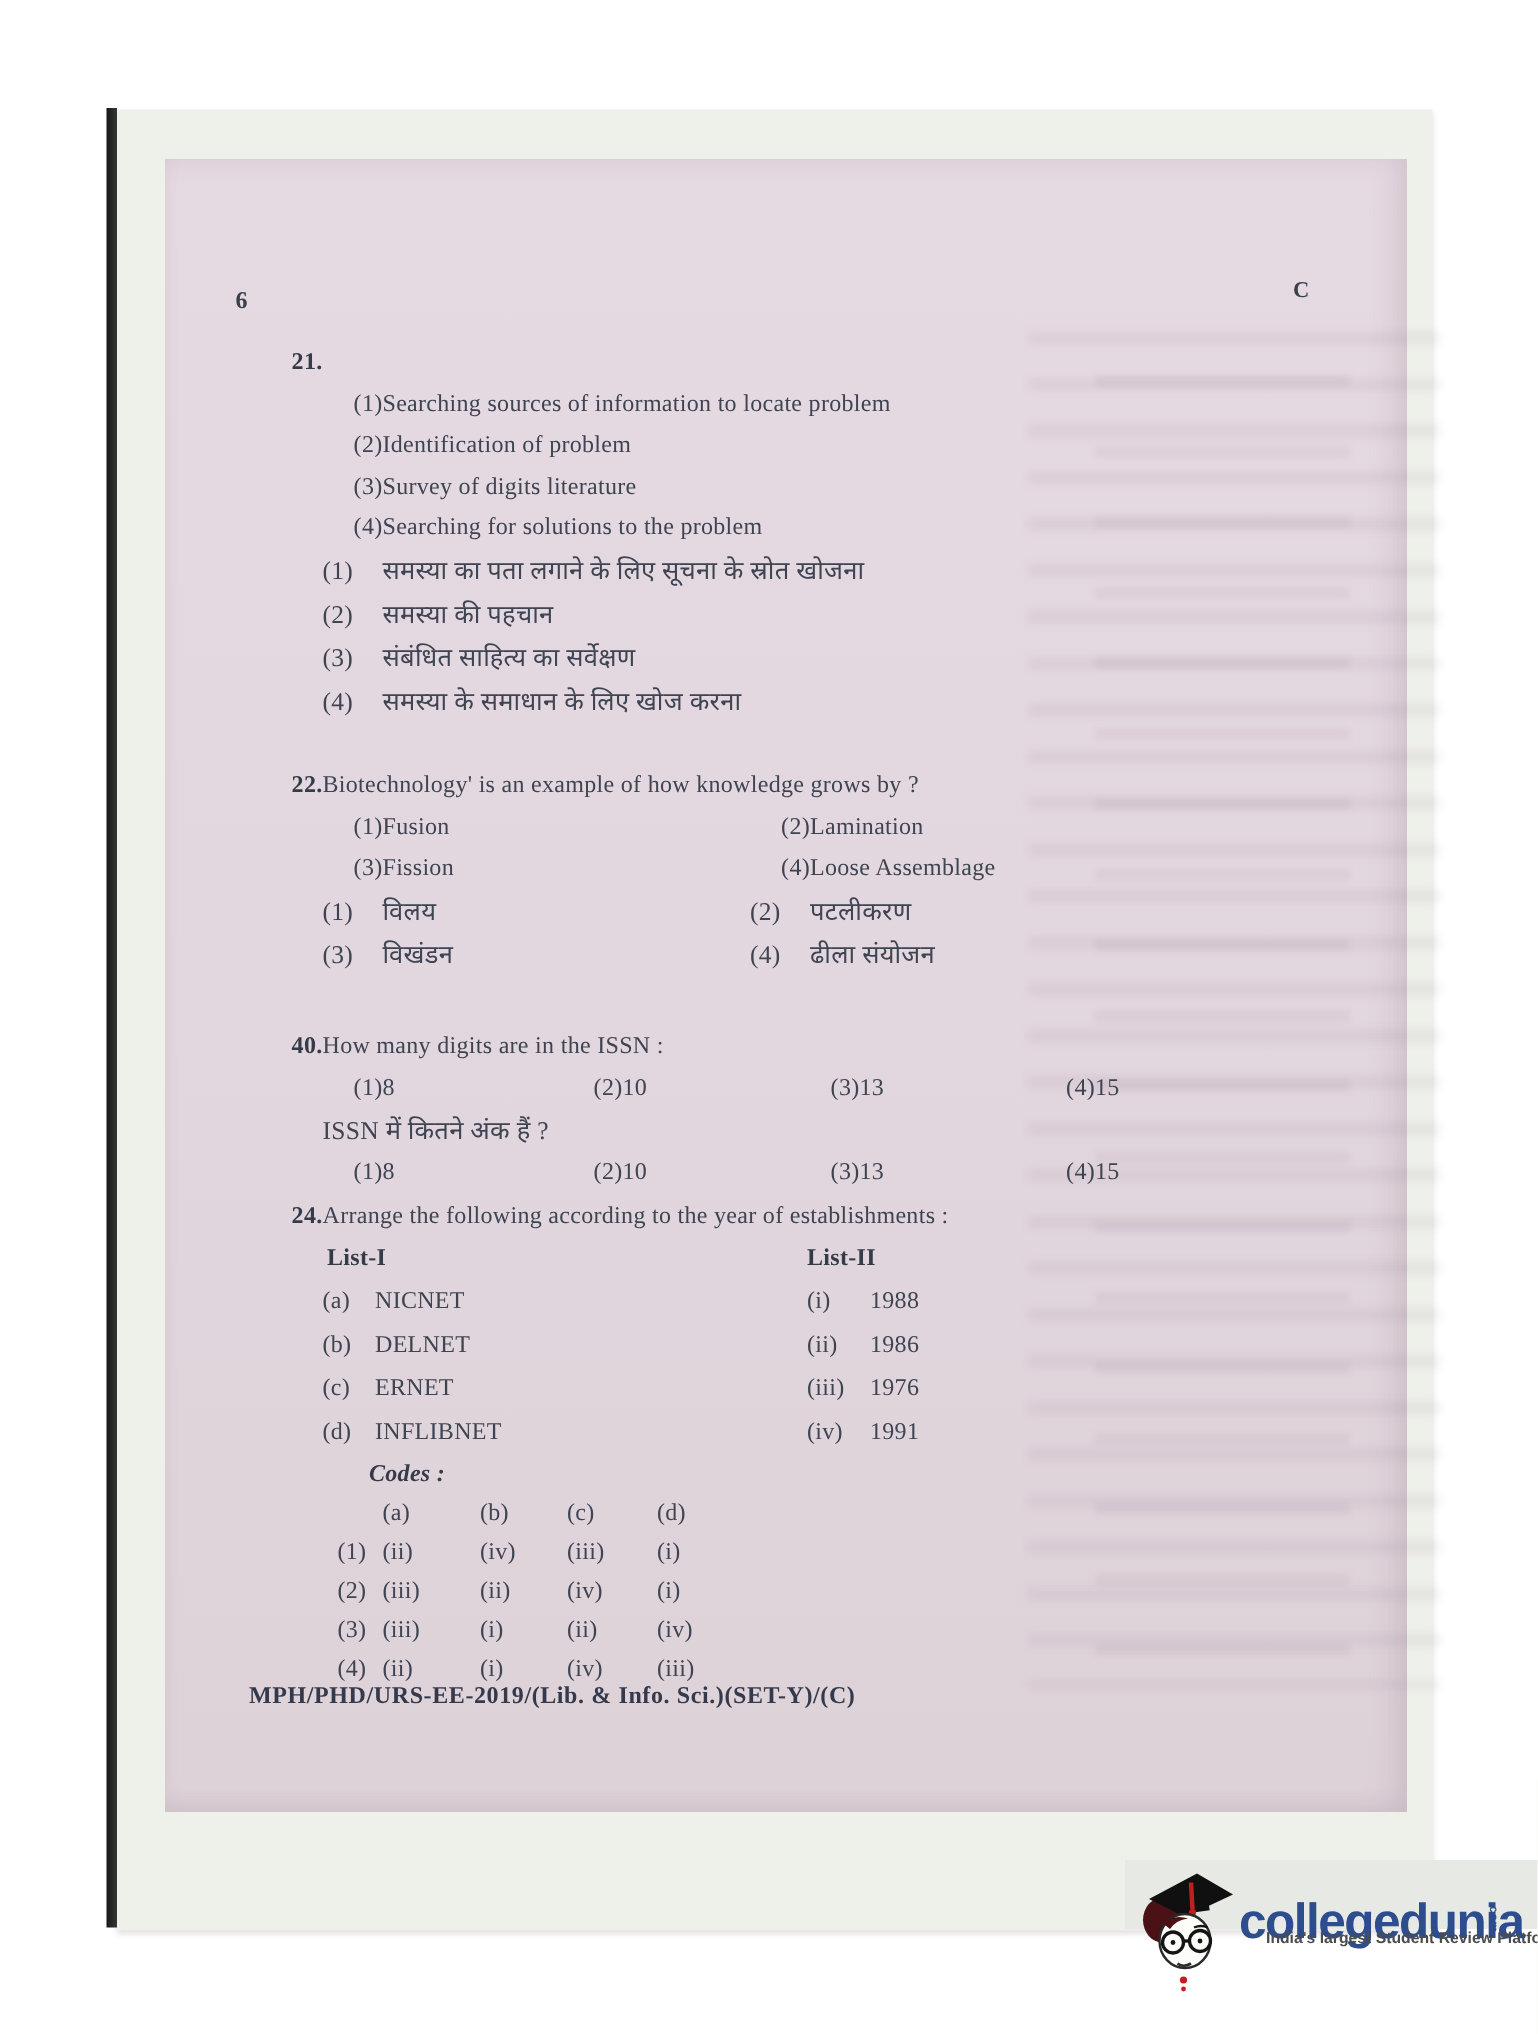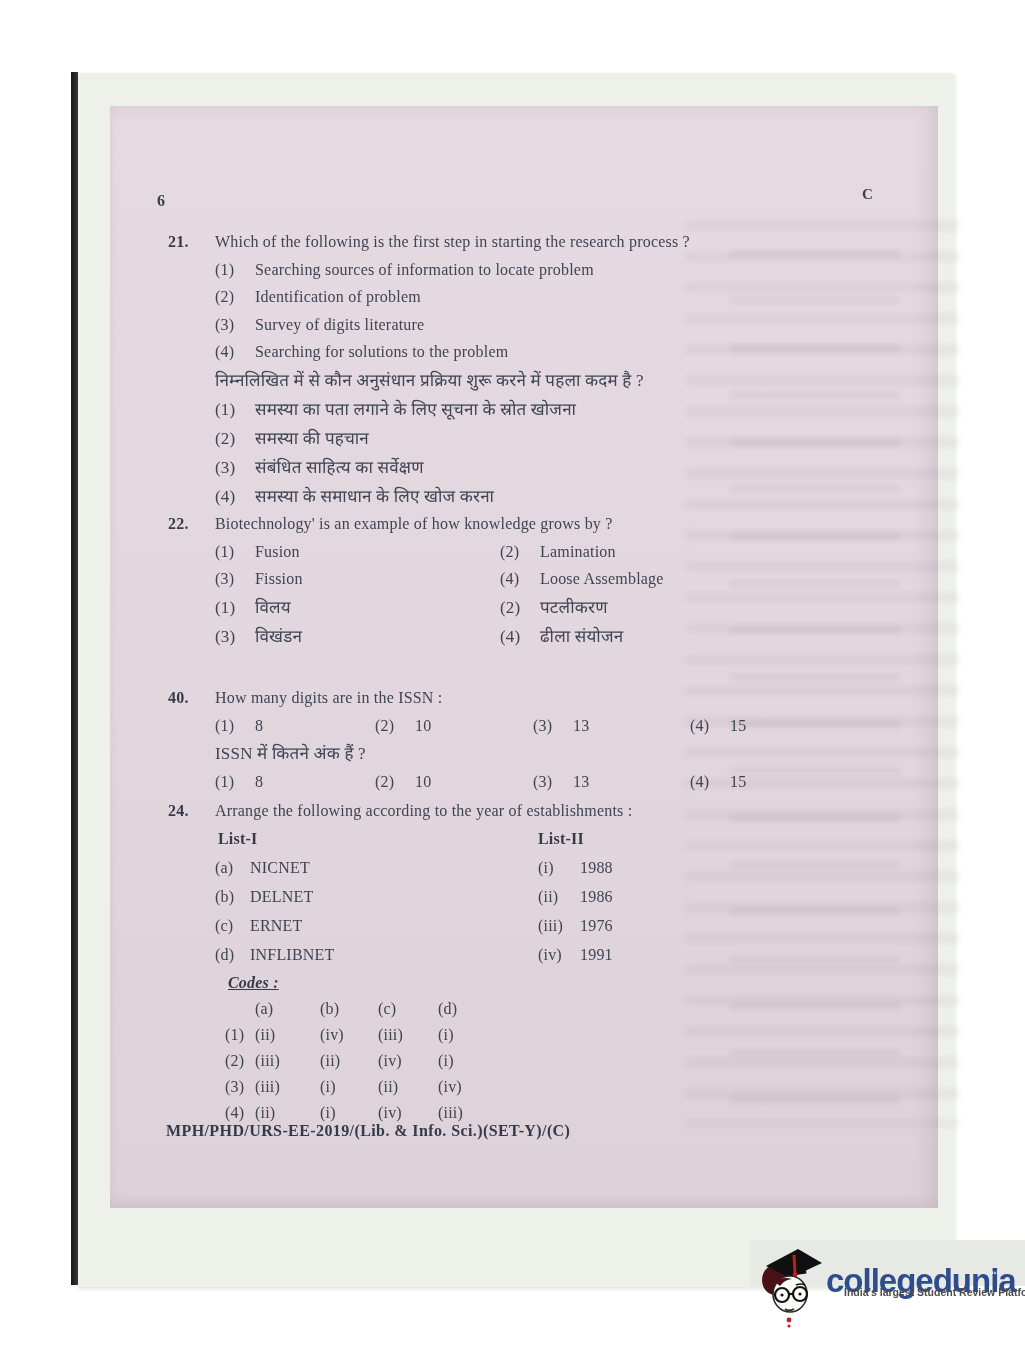--- a/index.html
+++ b/index.html
@@ -29,39 +29,39 @@
   .bleed2 { position:absolute; left:620px; top:130px; width:170px; height:880px;
             background:
               repeating-linear-gradient(180deg, rgba(110,85,105,0) 0 14px, rgba(110,85,105,.14) 14px 22px, rgba(110,85,105,0) 22px 47px);
             filter:blur(2px); opacity:.5; }
 
   .pgnum { position:absolute; left:47px; top:86px; font-size:16px; font-weight:bold; color:#3a3f4d; }
   .setletter { position:absolute; left:752px; top:80px; font-size:15px; font-weight:bold; color:#3a3f4d; }
 
   .q { position:absolute; left:58px; width:700px; }
   .row { display:flex; align-items:flex-start; }
-  .row-en { height:27.5px; line-height:27.5px; }
+  .row-en { height:27.5px; line-height:27.5px;text-align:right; }
   .row-hi { height:29px; line-height:29px; font-size:17px; }
   .qnum { width:47px; font-weight:bold; color:#353b49; flex:0 0 47px; }
   .indent { margin-left:47px; }
   .mk { flex:0 0 40px; }
   .opt-row { display:flex; }
   .cell2 { flex:0 0 285px; display:flex; }
   .cellr { display:flex; }
   .c4a { flex:0 0 160px; display:flex; } .c4b { flex:0 0 158px; display:flex; }
   .c4c { flex:0 0 157px; display:flex; } .c4d { display:flex; }
 
   
   .listhead { display:flex; font-weight:bold; color:#353b49; }
   .lh1 { margin-left:3px; flex:0 0 320px; } .lh2 { }
   .listrow { display:flex; height:29px; line-height:29px; }
   .l1 { flex:0 0 323px; display:flex; } .l1 .mk { flex:0 0 35px; }
   .l2 { display:flex; } .l2 .mk { flex:0 0 42px; }
 
-  .codes-label { margin-left:13px; height:27px; line-height:27px; font-weight:bold; font-style:italic; color:#353b49;text-decoration:underline; }
+  .codes-label { margin-left:31px; height:27px; line-height:27px; font-weight:bold; font-style:italic; color:#353b49; }
   .codes-head { display:flex; margin-left:40px; height:26px; line-height:26px; }
   .ch1 { flex:0 0 65px; } .ch2 { flex:0 0 58px; } .ch3 { flex:0 0 60px; } .ch4 { }
   .crow { display:flex; height:26px; line-height:26px; }
   .crm { flex:0 0 30px; margin-left:10px; }
   .cc1 { flex:0 0 65px; } .cc2 { flex:0 0 58px; } .cc3 { flex:0 0 60px; } .cc4 { }
 
   .footer-code { position:absolute; left:56px; top:1016px; font-weight:bold; font-size:16px;
                  letter-spacing:.4px; color:#343a4c; }
 
   
@@ -87,40 +87,36 @@
   <div class="page">
     <div class="bleed"></div>
     <div class="bleed2"></div>
 
     <div class="pgnum">6</div>
     <div class="setletter">C</div>
 
     <div class="q" style="top:122px;">
       <div class="row row-en">
         <span class="qnum">21.</span>
-        <span>Which of the following is the first step in starting the research process ?</span>
       </div>
       <div class="row row-en indent">
         <span class="mk">(1)</span>
         <span>Searching sources of information to locate problem</span>
       </div>
       <div class="row row-en indent">
         <span class="mk">(2)</span>
         <span>Identification of problem</span>
       </div>
       <div class="row row-en indent">
         <span class="mk">(3)</span>
         <span>Survey of digits literature</span>
       </div>
       <div class="row row-en indent">
         <span class="mk">(4)</span>
         <span>Searching for solutions to the problem</span>
-      </div>
-      <div class="row row-hi indent">
-        <span>निम्नलिखित में से कौन अनुसंधान प्रक्रिया शुरू करने में पहला कदम है ?</span>
       </div>
       <div class="row row-hi indent">
         <span class="mk">(1)</span>
         <span>समस्या का पता लगाने के लिए सूचना के स्रोत खोजना</span>
       </div>
       <div class="row row-hi indent">
         <span class="mk">(2)</span>
         <span>समस्या की पहचान</span>
       </div>
       <div class="row row-hi indent">

